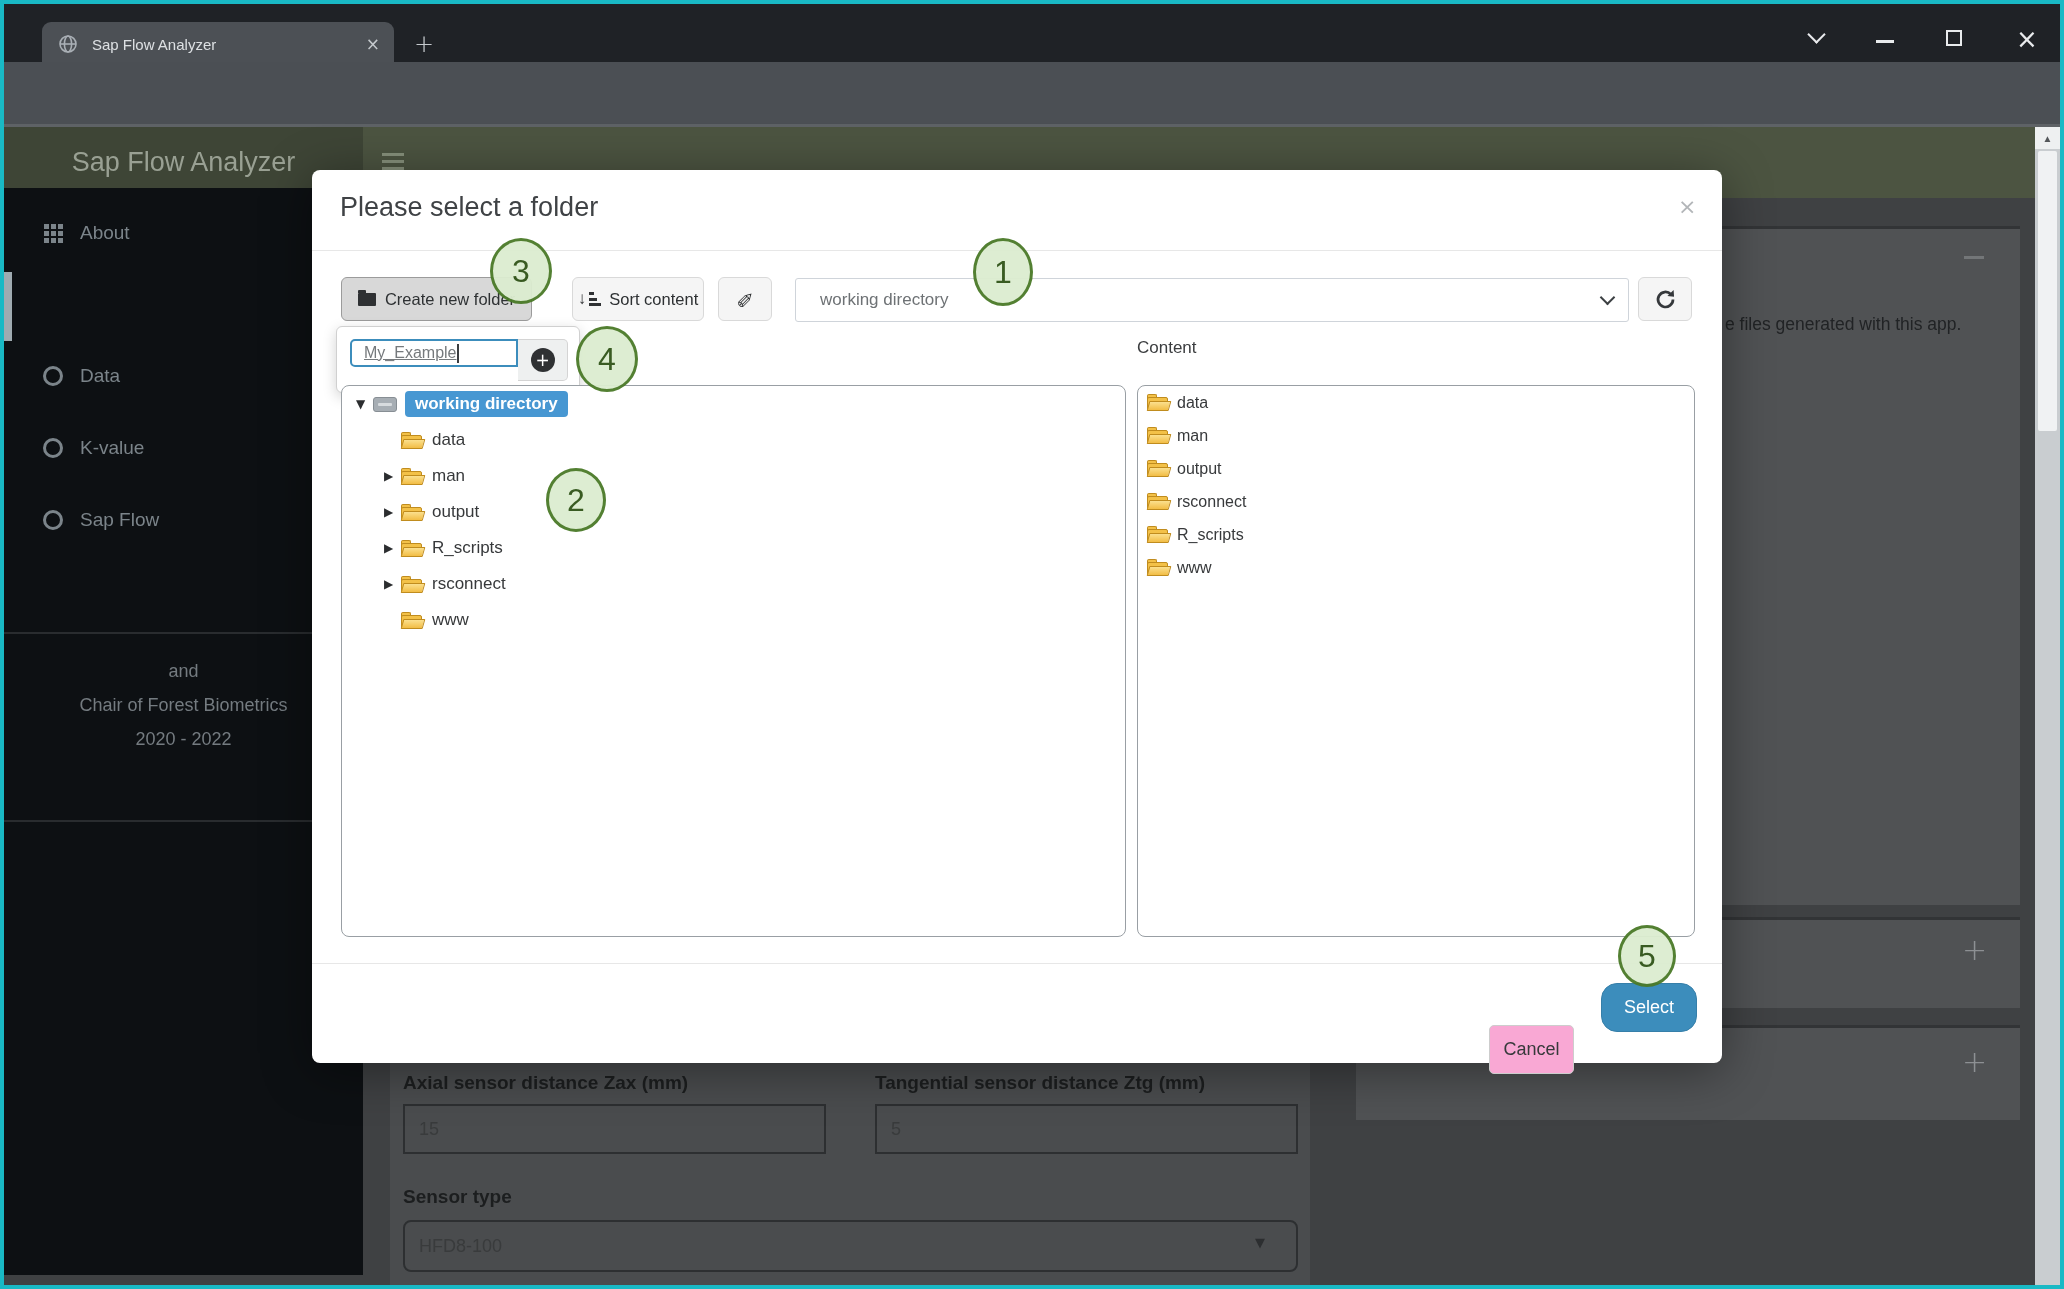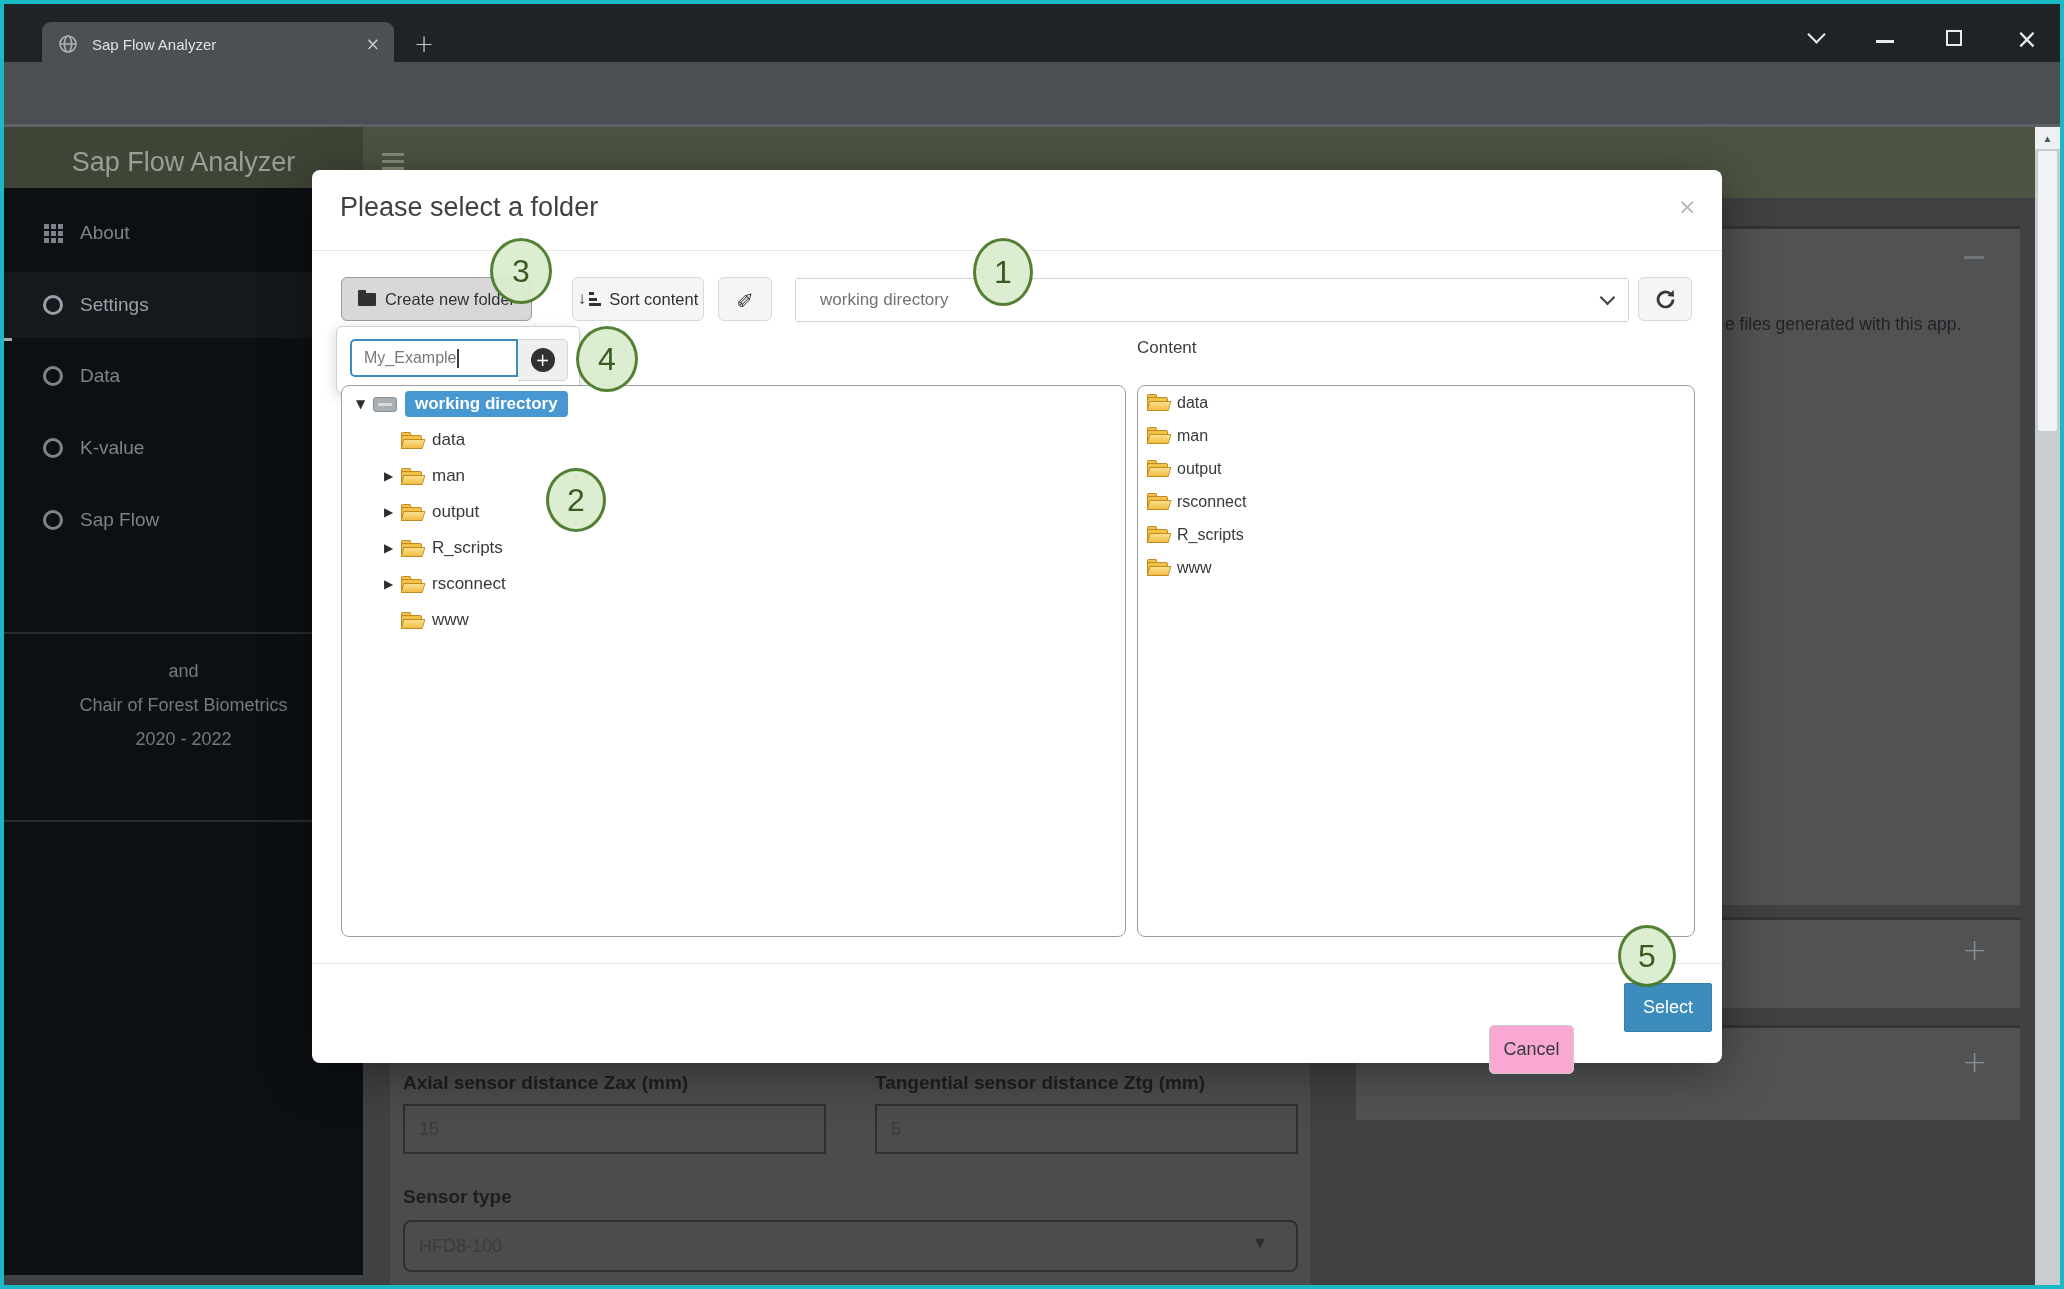--- a/index.html
+++ b/index.html
@@ -103,21 +103,21 @@
 
   .dfolder{width:18px;height:13px;background:#2f3133;border-radius:1px;position:relative;margin-right:9px;}
   .dfolder::before{content:"";position:absolute;top:-3px;left:0;width:8px;height:3px;background:#2f3133;border-radius:1px 1px 0 0;}
   .sorticon{display:flex;align-items:center;gap:3px;margin-right:8px;}
   .sorticon .arr{font-size:17px;font-weight:bold;color:#2f3133;}
   .sorticon .bars i{display:block;height:3px;background:#2f3133;margin:2.5px 0;}
 
   
   #popover{left:24px;top:156px;width:244px;height:67px;background:#fff;border:1px solid #d0d0d0;border-radius:6px;box-shadow:0 4px 14px rgba(0,0,0,.18);}
   #popover-arrow{left:36px;top:145px;width:0;height:0;border:11px solid transparent;border-bottom-color:#fff;}
-  #new-folder-name-input{left:13px;top:12px;width:168px;height:38px;border:2px solid #3c8dbc;border-radius:5px 0 0 5px;display:flex;align-items:center;padding-left:12px;font-size:16px;color:#75797c;}
+  #new-folder-name-input{left:13px;top:12px;width:168px;height:28px;border:2px solid #3c8dbc;border-radius:5px 0 0 5px;display:flex;align-items:center;padding-left:12px;font-size:16px;color:#75797c;text-decoration:underline;}
   #new-folder-name-input .caret-bar{display:inline-block;width:1.5px;height:19px;background:#3a3d40;margin-left:1px;}
   #confirm-create-button{left:181px;top:12px;width:50px;height:42px;background:#eef0f0;border:1px solid #d4d4d4;border-left:none;border-radius:0 5px 5px 0;display:flex;align-items:center;justify-content:center;}
   .plus-circle{width:24px;height:24px;border-radius:50%;background:#2f3133;color:#fff;font-size:17px;display:flex;align-items:center;justify-content:center;}
 
   
   .panel{position:absolute;top:215px;height:552px;border:1.5px solid #999fa4;border-radius:8px;background:#fff;overflow:hidden;}
   #tree-panel{left:29px;width:785px;}
   #content-panel{left:825px;width:558px;}
   #content-label{left:825px;top:168px;font-size:17px;color:#3b3d3f;}
   .trow{display:flex;align-items:center;height:36px;font-size:17px;color:#37393b;}
@@ -130,21 +130,21 @@
   .crow .lbl{margin-left:7px;}
   .ficon{position:relative;width:23px;height:17px;flex:0 0 23px;}
   .ficon .tab{position:absolute;left:0;top:0;width:10px;height:5px;background:var(--folder-gold,#f3c148);border:1px solid #c08c1e;border-bottom:none;border-radius:2px 2px 0 0;}
   .ficon .back{position:absolute;left:0;top:3px;width:21px;height:13px;background:var(--folder-gold,#f3c148);border:1px solid #c08c1e;border-radius:2px;}
   .ficon .front{position:absolute;left:1px;top:7px;width:22px;height:10px;background:linear-gradient(#fbe08e,#f2bd45);border:1px solid #c08c1e;border-radius:1px;transform:skewX(-16deg);}
   .drive{width:24px;height:15px;background:#a7aeb4;border:1px solid #878e94;border-radius:3px;position:relative;flex:0 0 24px;}
   .drive::after{content:"";position:absolute;left:4px;top:5px;right:4px;height:3px;background:#d7dbde;border-radius:1px;}
 
   #modal-footer-line{left:0;top:793px;width:1410px;height:1px;background:#e7e7e7;}
   #cancel-button{left:1177px;top:855px;width:85px;height:49px;background:#f9a8d4;border:1px solid #cdcdcd;border-radius:5px;color:#37393b;font-size:18px;display:flex;align-items:center;justify-content:center;}
-  #select-button{left:1289px;top:813px;width:88px;height:49px;background:var(--accent-blue,#3c8dbc);border:1px solid #367fa9;border-radius:2px;color:#fff;font-size:18px;display:flex;align-items:center;justify-content:center;margin-left:23px;}
+  #select-button{left:1289px;top:813px;width:96px;height:49px;background:var(--accent-blue,#3c8dbc);border:1px solid #367fa9;border-radius:16px;color:#fff;font-size:18px;display:flex;align-items:center;justify-content:center;}
 
   
   .ann{position:absolute;border:3px solid var(--annotation-border,#4a7a28);background:var(--annotation-fill,#dcedd0);border-radius:50%;display:flex;align-items:center;justify-content:center;font-size:32px;color:var(--annotation-text,#2f5317);z-index:50;opacity:.95;}
 </style>
 </head>
 <body>
 
 <div id="stage">
 
   <div class="abs" id="titlebar">
@@ -223,26 +223,20 @@
             <i></i>
             <i></i>
             <i></i>
             <i></i>
             <i></i>
           </span>
         </span>
       <span>About</span>
     </div>
     <div class="abs" id="settings-active-bar"></div>
-    <div class="nav-item" id="nav-settings" style="top:84px">
-      <span class="ico">
-          <span class="ring"></span>
-        </span>
-      <span>Settings</span>
-    </div>
     <div class="nav-item" style="top:155px">
       <span class="ico">
           <span class="ring"></span>
         </span>
       <span>Data</span>
     </div>
     <div class="nav-item" style="top:227px">
       <span class="ico">
           <span class="ring"></span>
         </span>

